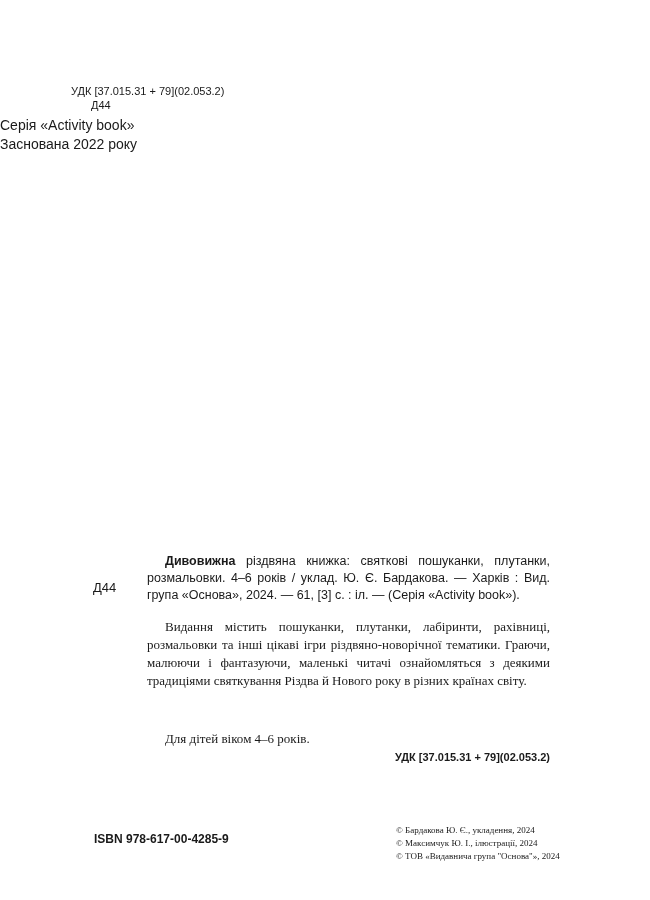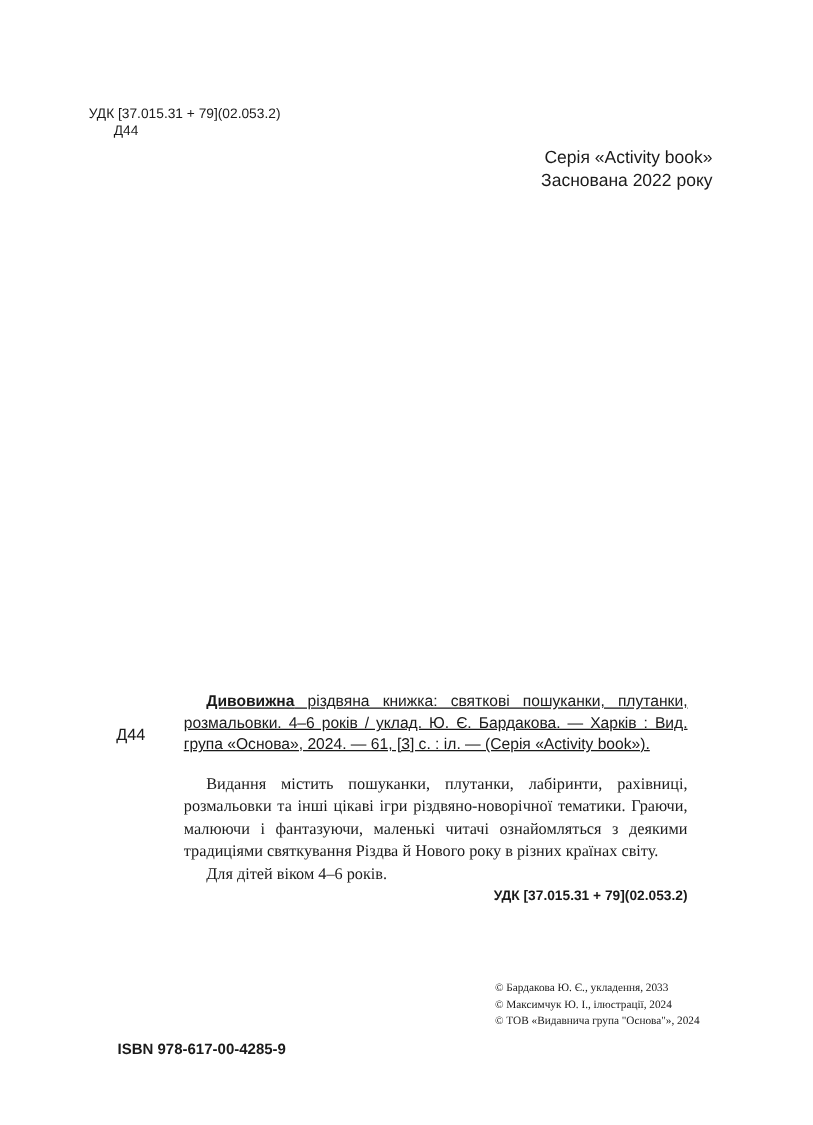--- a/index.html
+++ b/index.html
@@ -8,40 +8,40 @@
       background: #ffffff;
     }
     body {
       width: 650px;
       height: 900px;
       position: relative;
       overflow: hidden;
       color: #1a1a1a;
     }
     .sans { font-family: "Liberation Sans", sans-serif; }
-    .serif { font-family: "Liberation Serif", serif; }
+    .serif { font-family: "Liberation Serif", serif; margin-top: 40px; }
 
     .udk-top {
       position: absolute;
       left: 71px;
       top: 84px;
       font-size: 11px;
       line-height: 14px;
     }
     .udk-top .code2 {
       display: block;
       padding-left: 20px;
     }
 
     .series {
       position: absolute;
       left: 0;
       width: 570px;
       top: 116px;
-      text-align: right;
+      text-align: left;
       font-size: 14px;
       line-height: 19px;
     }
 
     .catalog {
       position: absolute;
       left: 88px;
       top: 553px;
       width: 462px;
     }
@@ -50,21 +50,20 @@
       left: 5px;
       top: 27px;
       font-size: 13px;
     }
     .catalog .entry {
       margin-left: 59px;
       font-size: 12.5px;
       line-height: 17px;
       text-indent: 18px;
       text-align: justify;
-      text-decoration: underline;
     }
     .catalog .entry b { font-weight: bold; }
     .catalog .isbn-line {
       margin-left: 59px;
       padding-left: 18px;
       font-size: 12.5px;
       line-height: 17px;
     }
     .catalog .annotation {
       margin-left: 59px;
@@ -119,18 +118,18 @@
 
 <div class="catalog">
   <div class="code-left sans">Д44</div>
   <div class="entry sans"><b>Дивовижна</b><span> різдвяна книжка: святкові пошуканки, плутанки, розмальовки. 4–6 років / уклад. Ю. Є. Бардакова. — Харків : Вид. група «Основа», 2024. — 61, [3] с. : іл. — (Серія «Activity book»).</span></div>
   <div class="annotation serif">Видання містить пошуканки, плутанки, лабіринти, рахівниці, розмальовки та інші цікаві ігри різдвяно-новорічної тематики. Граючи, малюючи і фантазуючи, маленькі читачі ознайомляться з деякими традиціями святкування Різдва й Нового року в різних країнах світу.</div>
   <div class="audience serif">Для дітей віком 4–6 років.</div>
   <div class="udk-right sans">УДК [37.015.31 + 79](02.053.2)</div>
 </div>
 
 <div class="copyrights serif">
-  <div>© Бардакова Ю. Є., укладення, 2033</div>
+  <div>© Бардакова Ю. Є., укладення, 2024</div>
   <div>© Максимчук Ю. І., ілюстрації, 2024</div>
   <div>© ТОВ «Видавнича група "Основа"», 2024</div>
 </div>
 
 <div class="isbn-bottom sans">ISBN 978-617-00-4285-9</div>
 
 </body></html>

